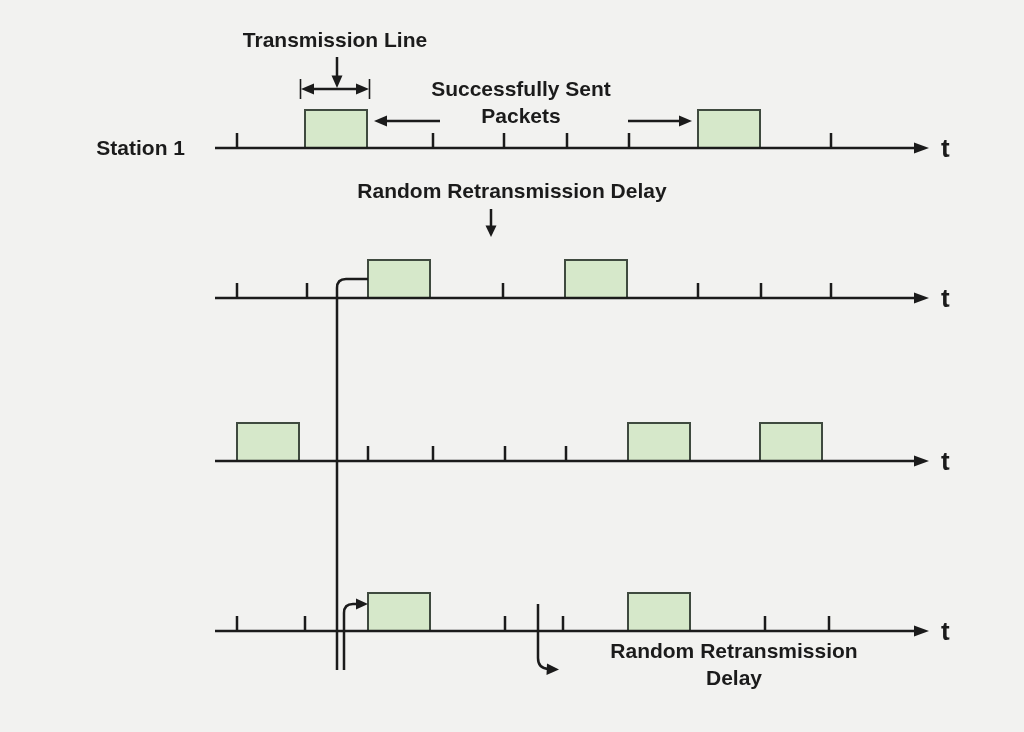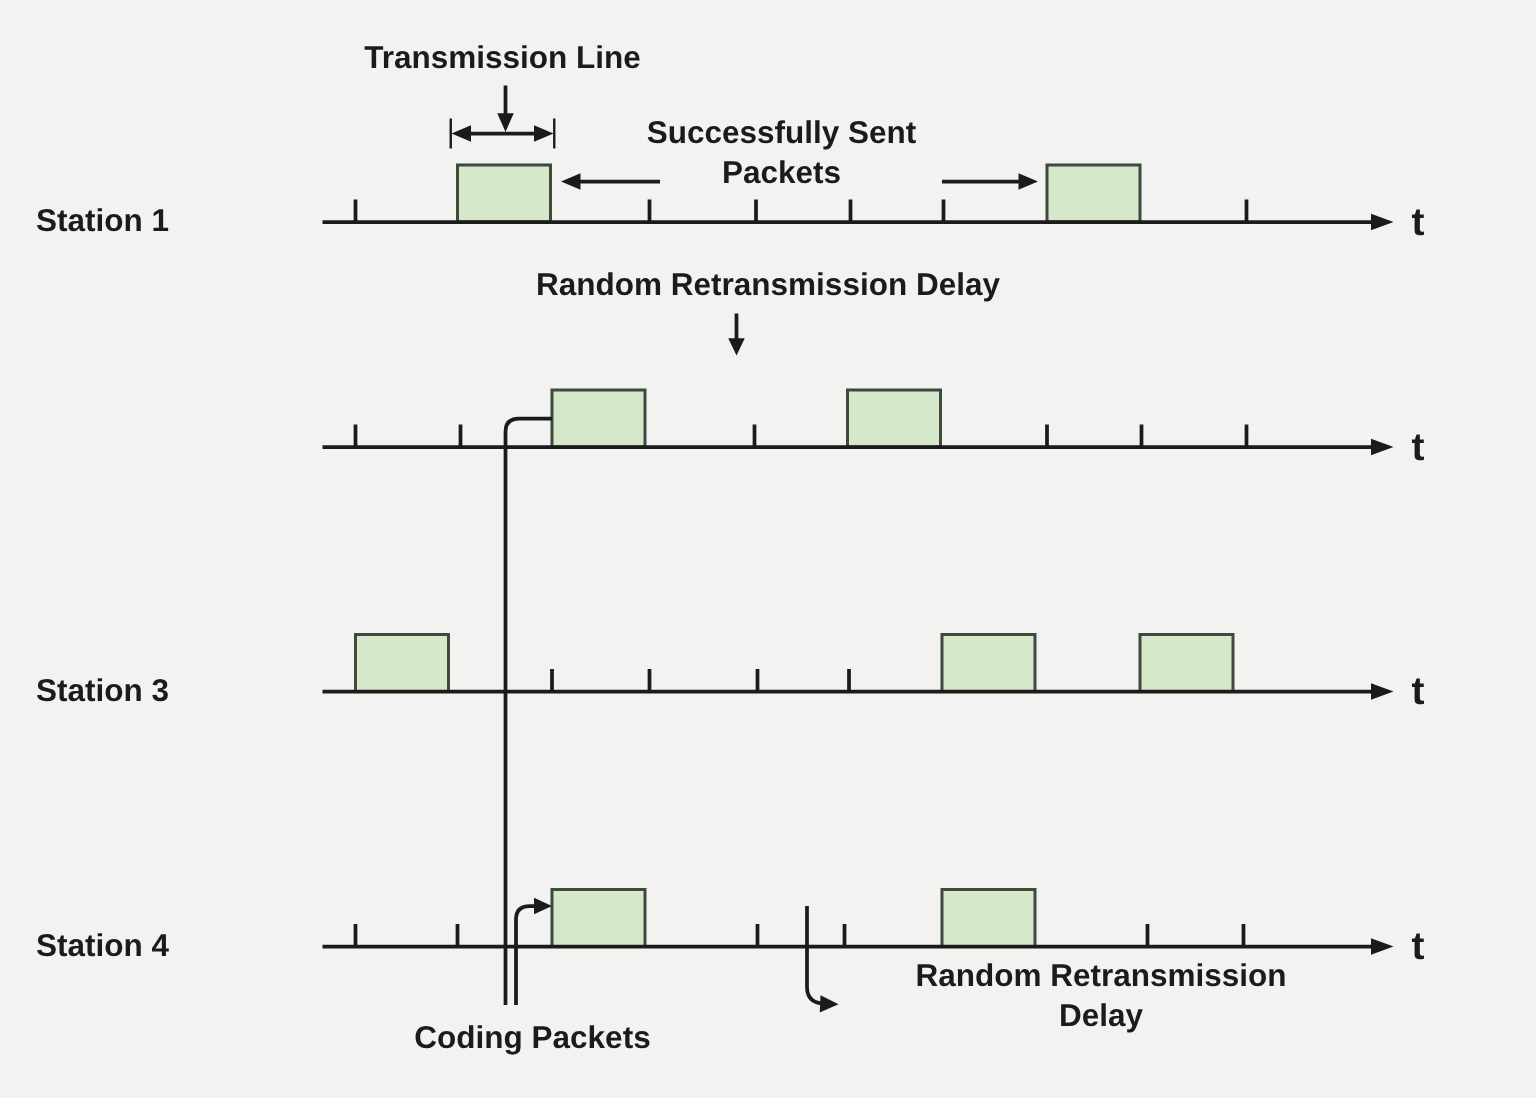--- a/index.html
+++ b/index.html
@@ -37,26 +37,25 @@
     font-weight: 700;
     line-height: 27px;
     white-space: pre-line;
     text-align: center;
     color: var(--ink);
   }
   .station-lbl {
     position: absolute;
     left: 0;
     width: 185px;
-    text-align: left;
+    text-align: right;
     transform: translateY(-50%);
     font-size: 21px;
     font-weight: 700;
     color: var(--ink);
-    padding-left: 24px;
   }
   .t-lbl {
     position: absolute;
     left: 941px;
     transform: translateY(-50%);
     font-size: 26px;
     font-weight: 700;
     color: var(--ink);
   }
   .ann-line { stroke: currentColor; stroke-width: 2.5; fill: none; }
@@ -155,25 +154,22 @@
     </g>
   </svg>
 
   <div class="lbl" style="left:335px; top:39px;">Transmission Line</div>
 
   <div class="lbl" style="left:521px; top:102px;">Successfully Sent
 Packets</div>
 
   <div class="lbl" style="left:512px; top:190px;">Random Retransmission Delay</div>
 
-  <div class="lbl" style="left:355px; top:692px;">Coding Packets</div>
 
   <div class="lbl" style="left:734px; top:664px;">Random Retransmission Delay</div>
 
   <div class="station-lbl" style="top:148px;">Station 1</div>
-  <div class="station-lbl" style="top:461px;">Station 3</div>
-  <div class="station-lbl" style="top:631px;">Station 4</div>
 
   <div class="t-lbl" style="top:148px;">t</div>
   <div class="t-lbl" style="top:298px;">t</div>
   <div class="t-lbl" style="top:461px;">t</div>
   <div class="t-lbl" style="top:631px;">t</div>
 </div>
 
 </body></html>

